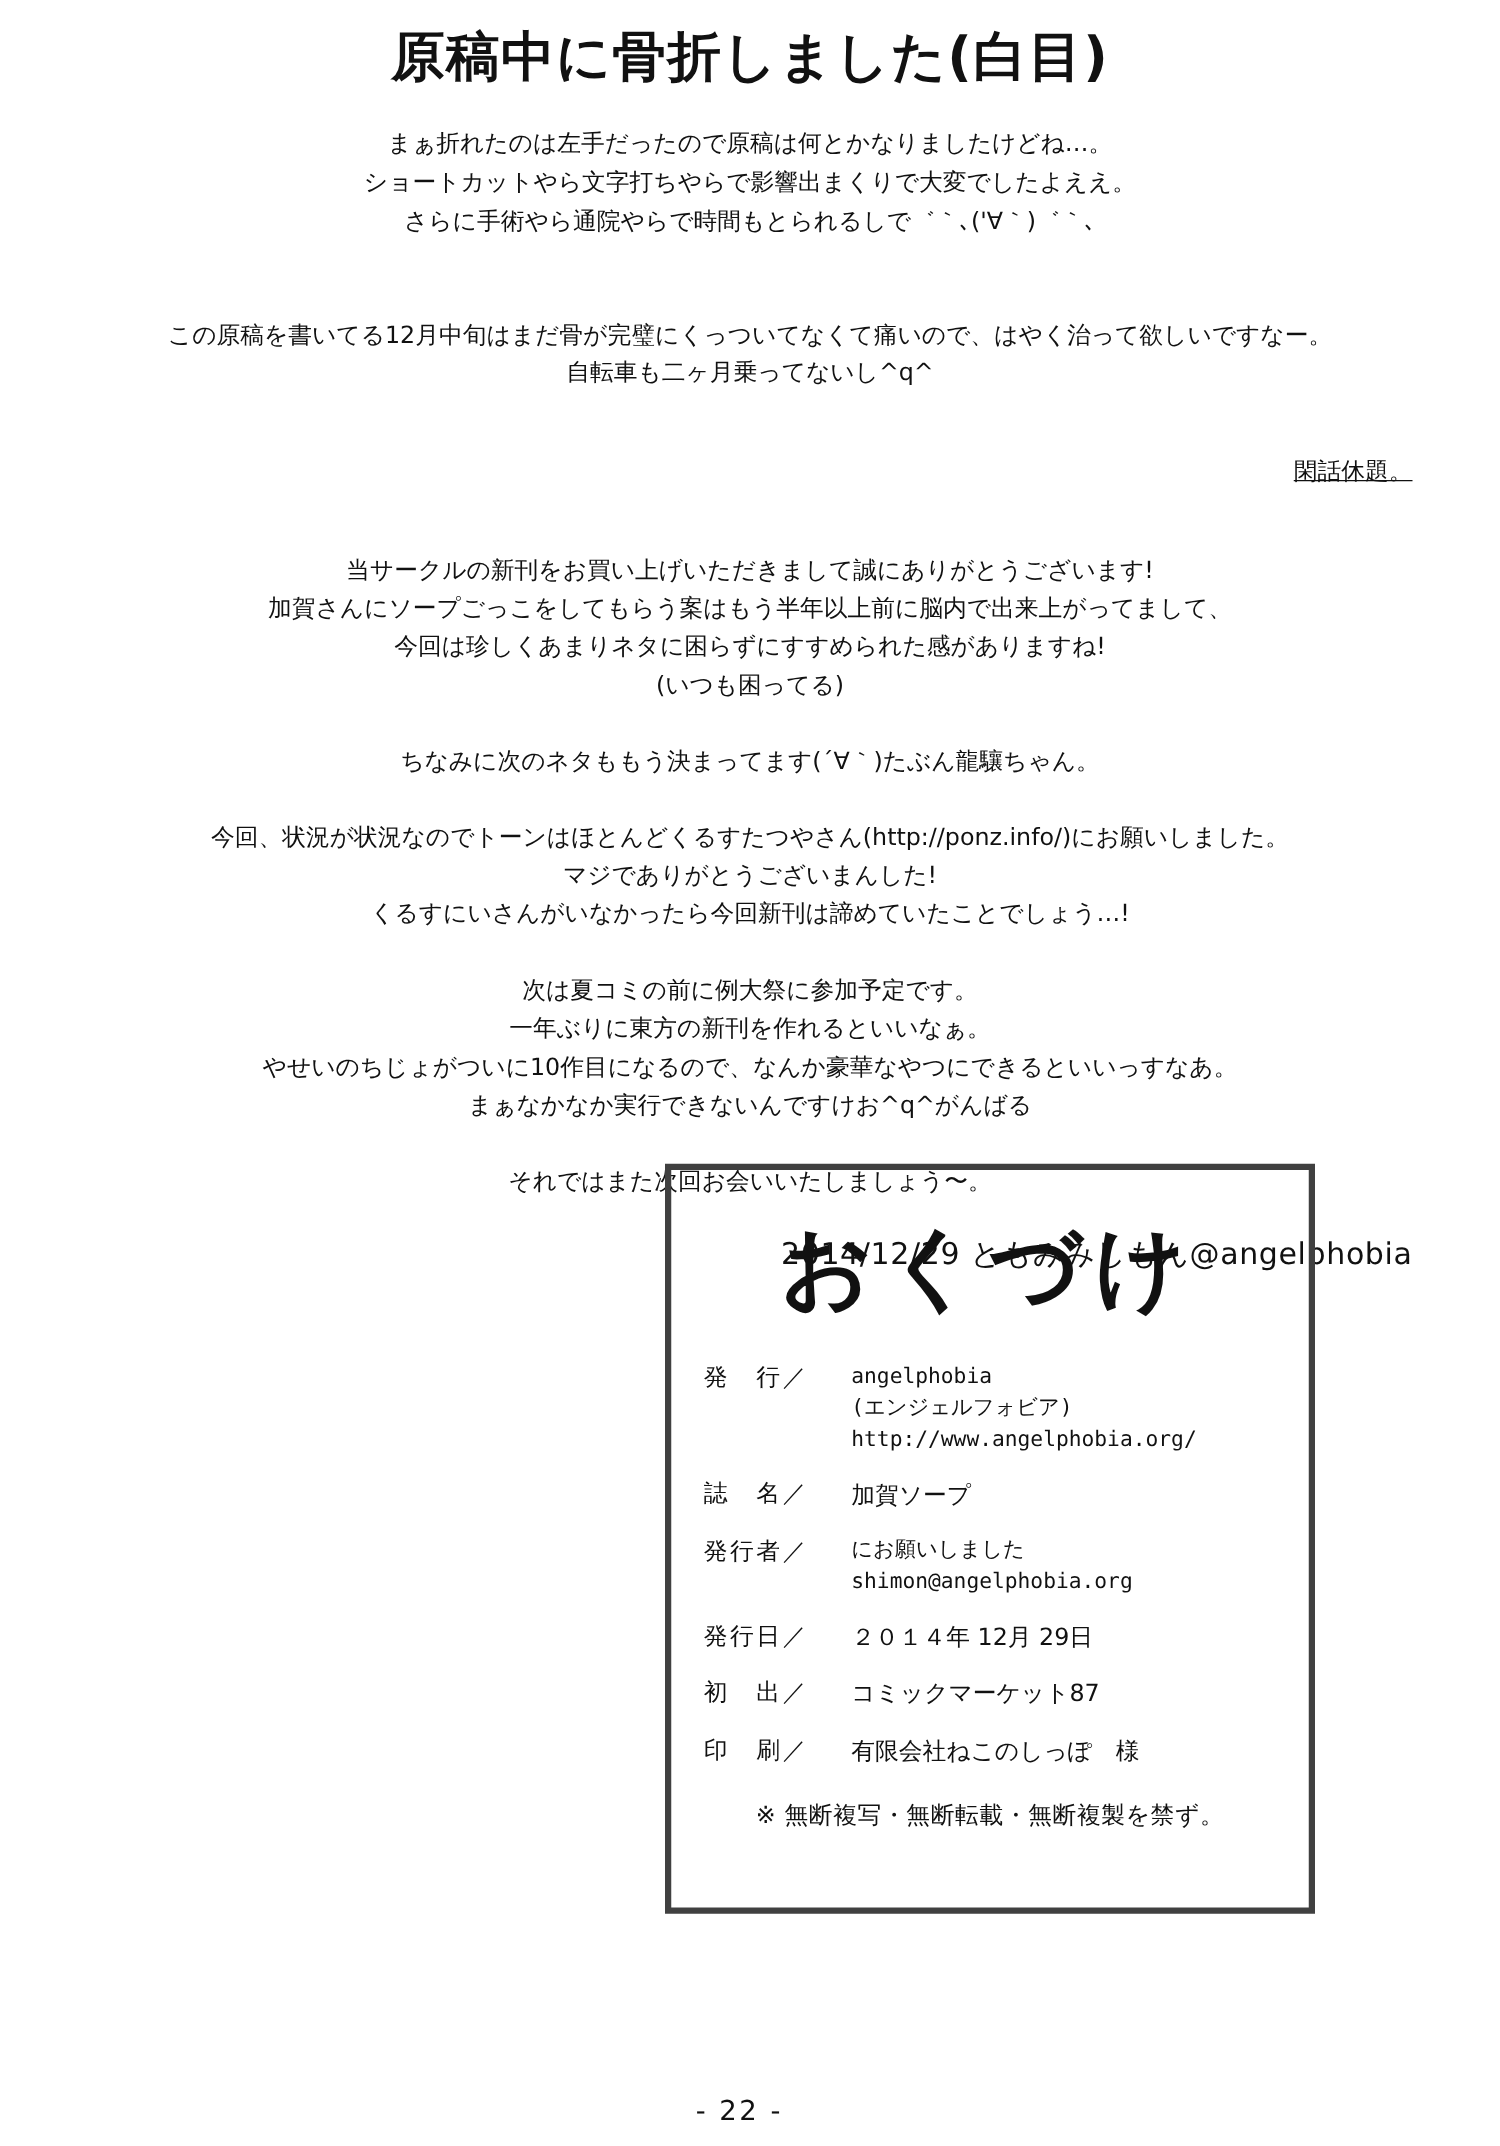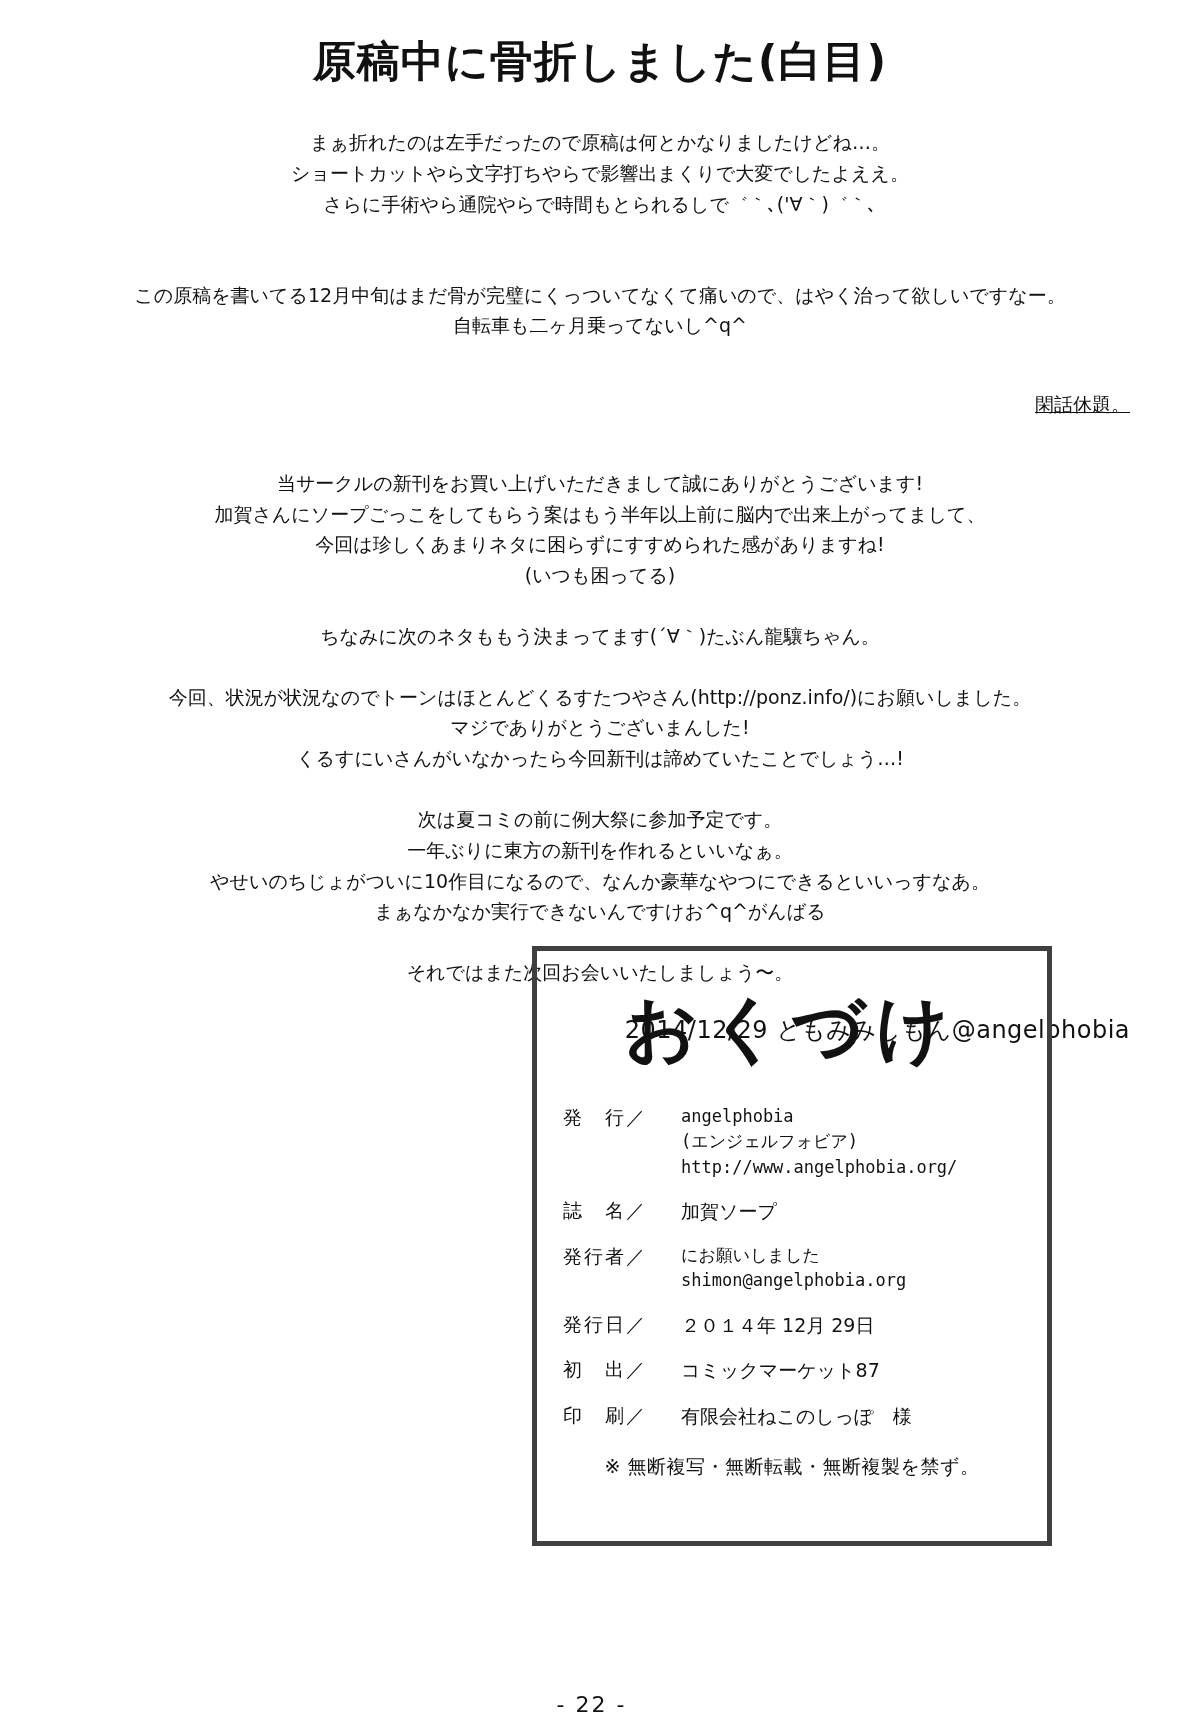--- a/index.html
+++ b/index.html
@@ -20,25 +20,25 @@
     width: 1200px;
     height: 1717px;
     box-sizing: border-box;
     padding: 0;
   }
   .afterword-title {
     text-align: center;
     font-size: 43px;
     font-weight: bold;
     letter-spacing: 1px;
-    margin: 38px 0 0 0;
+    margin: 23px 0 0 0;
     line-height: 1.1;
   }
   .body-block {
-    margin: 12px auto;
+    margin: 0 auto;
     width: 1100px;
     padding: 0 20px;
     box-sizing: border-box;
   }
   .para {
     font-size: 19px;
     line-height: 1.62;
     margin: 0;
     white-space: pre-line;
   }

